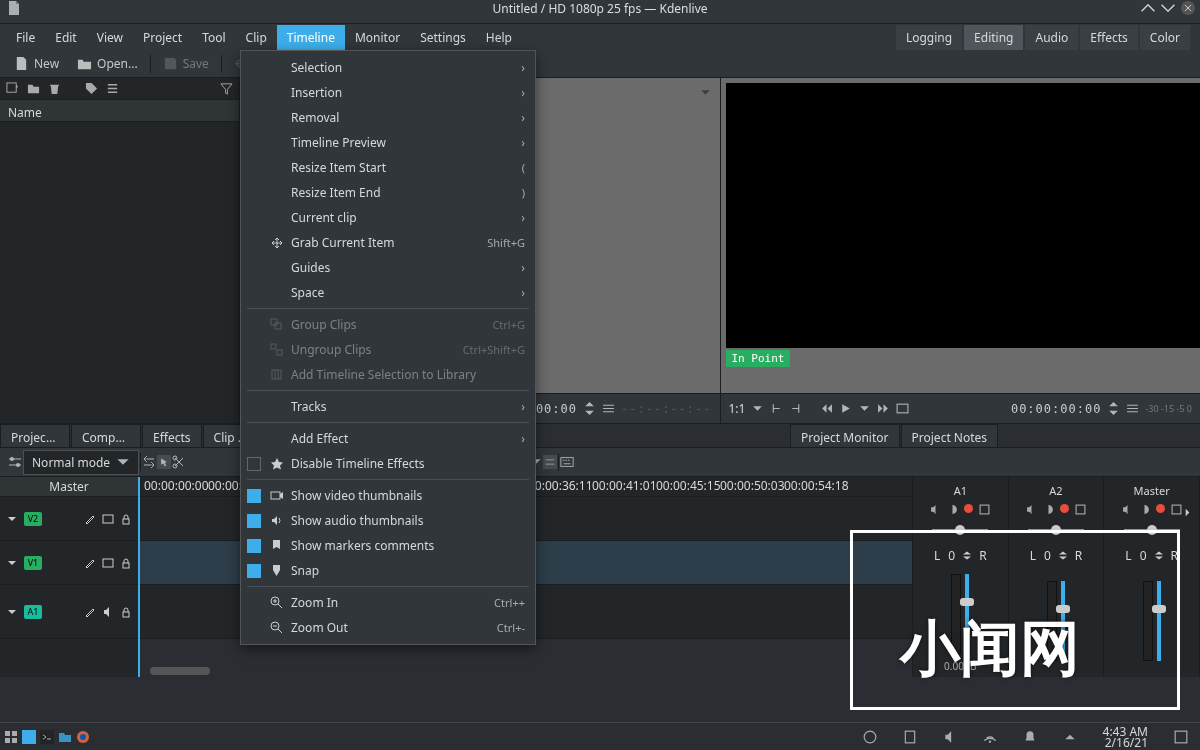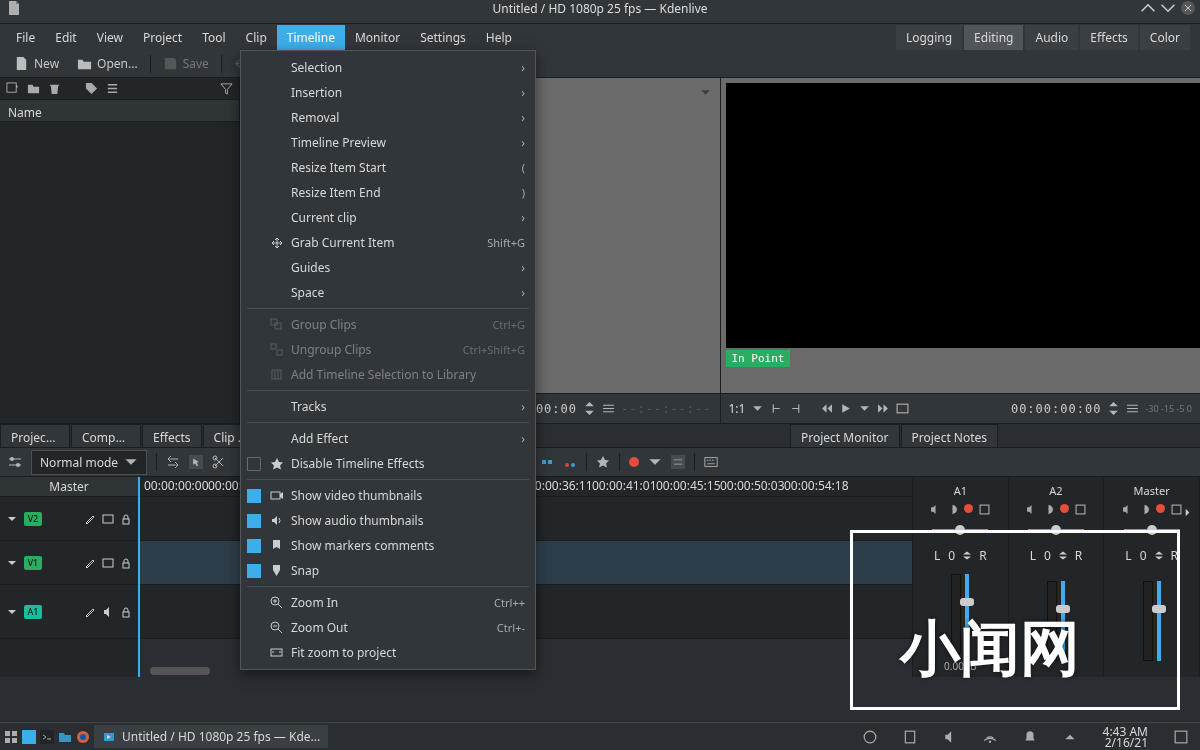--- a/index.html
+++ b/index.html
@@ -30,21 +30,21 @@
 .monitor{flex:1;display:flex;flex-direction:column;border-right:1px solid #1b1e21}
 .mon-view{flex:1;background:#6b6b6b;position:relative}
 .mon-view.pm .black{position:absolute;top:5px;left:5px;right:0;bottom:45px;background:#000}
 .in-point{position:absolute;left:5px;bottom:26px;background:#27ae60;color:#fff;padding:2px 6px;font-family:monospace;font-size:11px}
 .mon-ctrls{height:30px;background:#31363b;border-top:1px solid #1b1e21;display:flex;align-items:center;gap:6px;padding:0 8px}
 .mon-ctrls svg,.mon-ruler svg{width:13px;height:13px;opacity:.85;cursor:pointer}
 .tc{font-family:monospace;font-size:12px;letter-spacing:1px;color:#ccc}
 .tc-dim{color:#555}
 .dock-tabs{height:24px;background:#2a2e32;display:flex;border-top:1px solid #1b1e21}
 .dock-tab{padding:4px 10px;background:#31363b;border:1px solid #1b1e21;border-bottom:none;cursor:pointer;margin-right:1px;white-space:nowrap;overflow:hidden;text-overflow:ellipsis}
-.tl-toolbar{height:30px;background:#31363b;border-top:1px solid #1b1e21;border-bottom:1px solid #1b1e21;display:flex;align-items:center;padding:0 8px;gap:9px}
+.tl-toolbar{height:30px;background:#31363b;border-top:1px solid #1b1e21;border-bottom:1px solid #1b1e21;display:flex;align-items:center;padding:0 8px;gap:1px}
 .tl-toolbar svg{width:14px;height:14px;opacity:.85;cursor:pointer}
 .combo{background:#232629;border:1px solid #4a4f54;padding:3px 8px;display:flex;align-items:center;gap:6px;cursor:pointer}
 .rec-dot{width:10px;height:10px;background:#e74c3c;border-radius:50%}
 .timeline{display:flex;height:200px}
 .tl-headers{width:140px;background:#232629;border-right:2px solid #3daee9}
 .tl-master{height:20px;display:flex;align-items:center;justify-content:center;background:#2f3437;border-bottom:1px solid #1b1e21}
 .track-head{height:44px;border-bottom:1px solid #1b1e21;display:flex;align-items:center;gap:6px;padding:0 6px}
 .track-head.audio{height:54px}
 .track-badge{width:18px;height:14px;background:#27ae60;color:#000;font-size:9px;font-weight:normal;display:flex;align-items:center;justify-content:center;border-radius:2px}
 .track-badge.a{background:#1abc9c}
@@ -690,30 +690,20 @@
       <div class="dd-icon"></div>
       <div class="dd-icon">
         <svg viewBox="0 0 13 13" width="13">
           <circle cx="5" cy="5" r="4" fill="none" stroke="#ccc"></circle>
           <path stroke="#ccc" d="M8 8l4 4M3 5h4"></path>
         </svg>
       </div>
       <div class="dd-label">Zoom Out</div>
       <div class="dd-short">Ctrl+-</div>
     </div>
-    <div class="dd-item">
-      <div class="dd-icon"></div>
-      <div class="dd-icon">
-        <svg viewBox="0 0 13 13" width="13">
-          <rect x="1" y="3" width="11" height="7" fill="none" stroke="#ccc"></rect>
-          <path stroke="#ccc" d="M4 6l-2 0M9 6l2 0"></path>
-        </svg>
-      </div>
-      <div class="dd-label">Fit zoom to project</div>
-    </div>
   </div>
 
 <div class="wm-box"></div>
 <div class="watermark">小闻网</div>
 
 <div class="taskbar">
   <svg viewBox="0 0 14 14">
       <rect x="1" y="1" width="5" height="5" fill="#ccc"></rect>
       <rect x="8" y="1" width="5" height="5" fill="#ccc"></rect>
       <rect x="1" y="8" width="5" height="5" fill="#ccc"></rect>
@@ -724,27 +714,20 @@
       <rect width="14" height="14" fill="#222"></rect>
       <path stroke="#ccc" d="M3 5l3 2-3 2M7 9h4"></path>
     </svg>
   <svg viewBox="0 0 14 14">
       <path fill="#3daee9" d="M1 3h5l1 2h6v7H1z"></path>
     </svg>
   <svg viewBox="0 0 14 14">
       <circle cx="7" cy="7" r="6" fill="#ff7139"></circle>
       <circle cx="7" cy="7" r="3" fill="#0060df"></circle>
     </svg>
-  <div class="task">
-    <svg viewBox="0 0 14 14">
-        <path fill="#3daee9" d="M2 3h10v8H2z"></path>
-        <path fill="#fff" d="M5 5l4 2-4 2z"></path>
-      </svg>
-    <span>Untitled / HD 1080p 25 fps — Kde...</span>
-  </div>
   <div class="tray">
     <svg viewBox="0 0 12 12">
         <circle cx="6" cy="6" r="5" fill="none" stroke="#ccc"></circle>
       </svg>
     <svg viewBox="0 0 12 12">
         <rect x="2" y="1" width="8" height="10" fill="none" stroke="#ccc"></rect>
       </svg>
     <svg viewBox="0 0 12 12">
         <path fill="#ccc" d="M2 4h2l3-3v10l-3-3H2z"></path>
       </svg>

